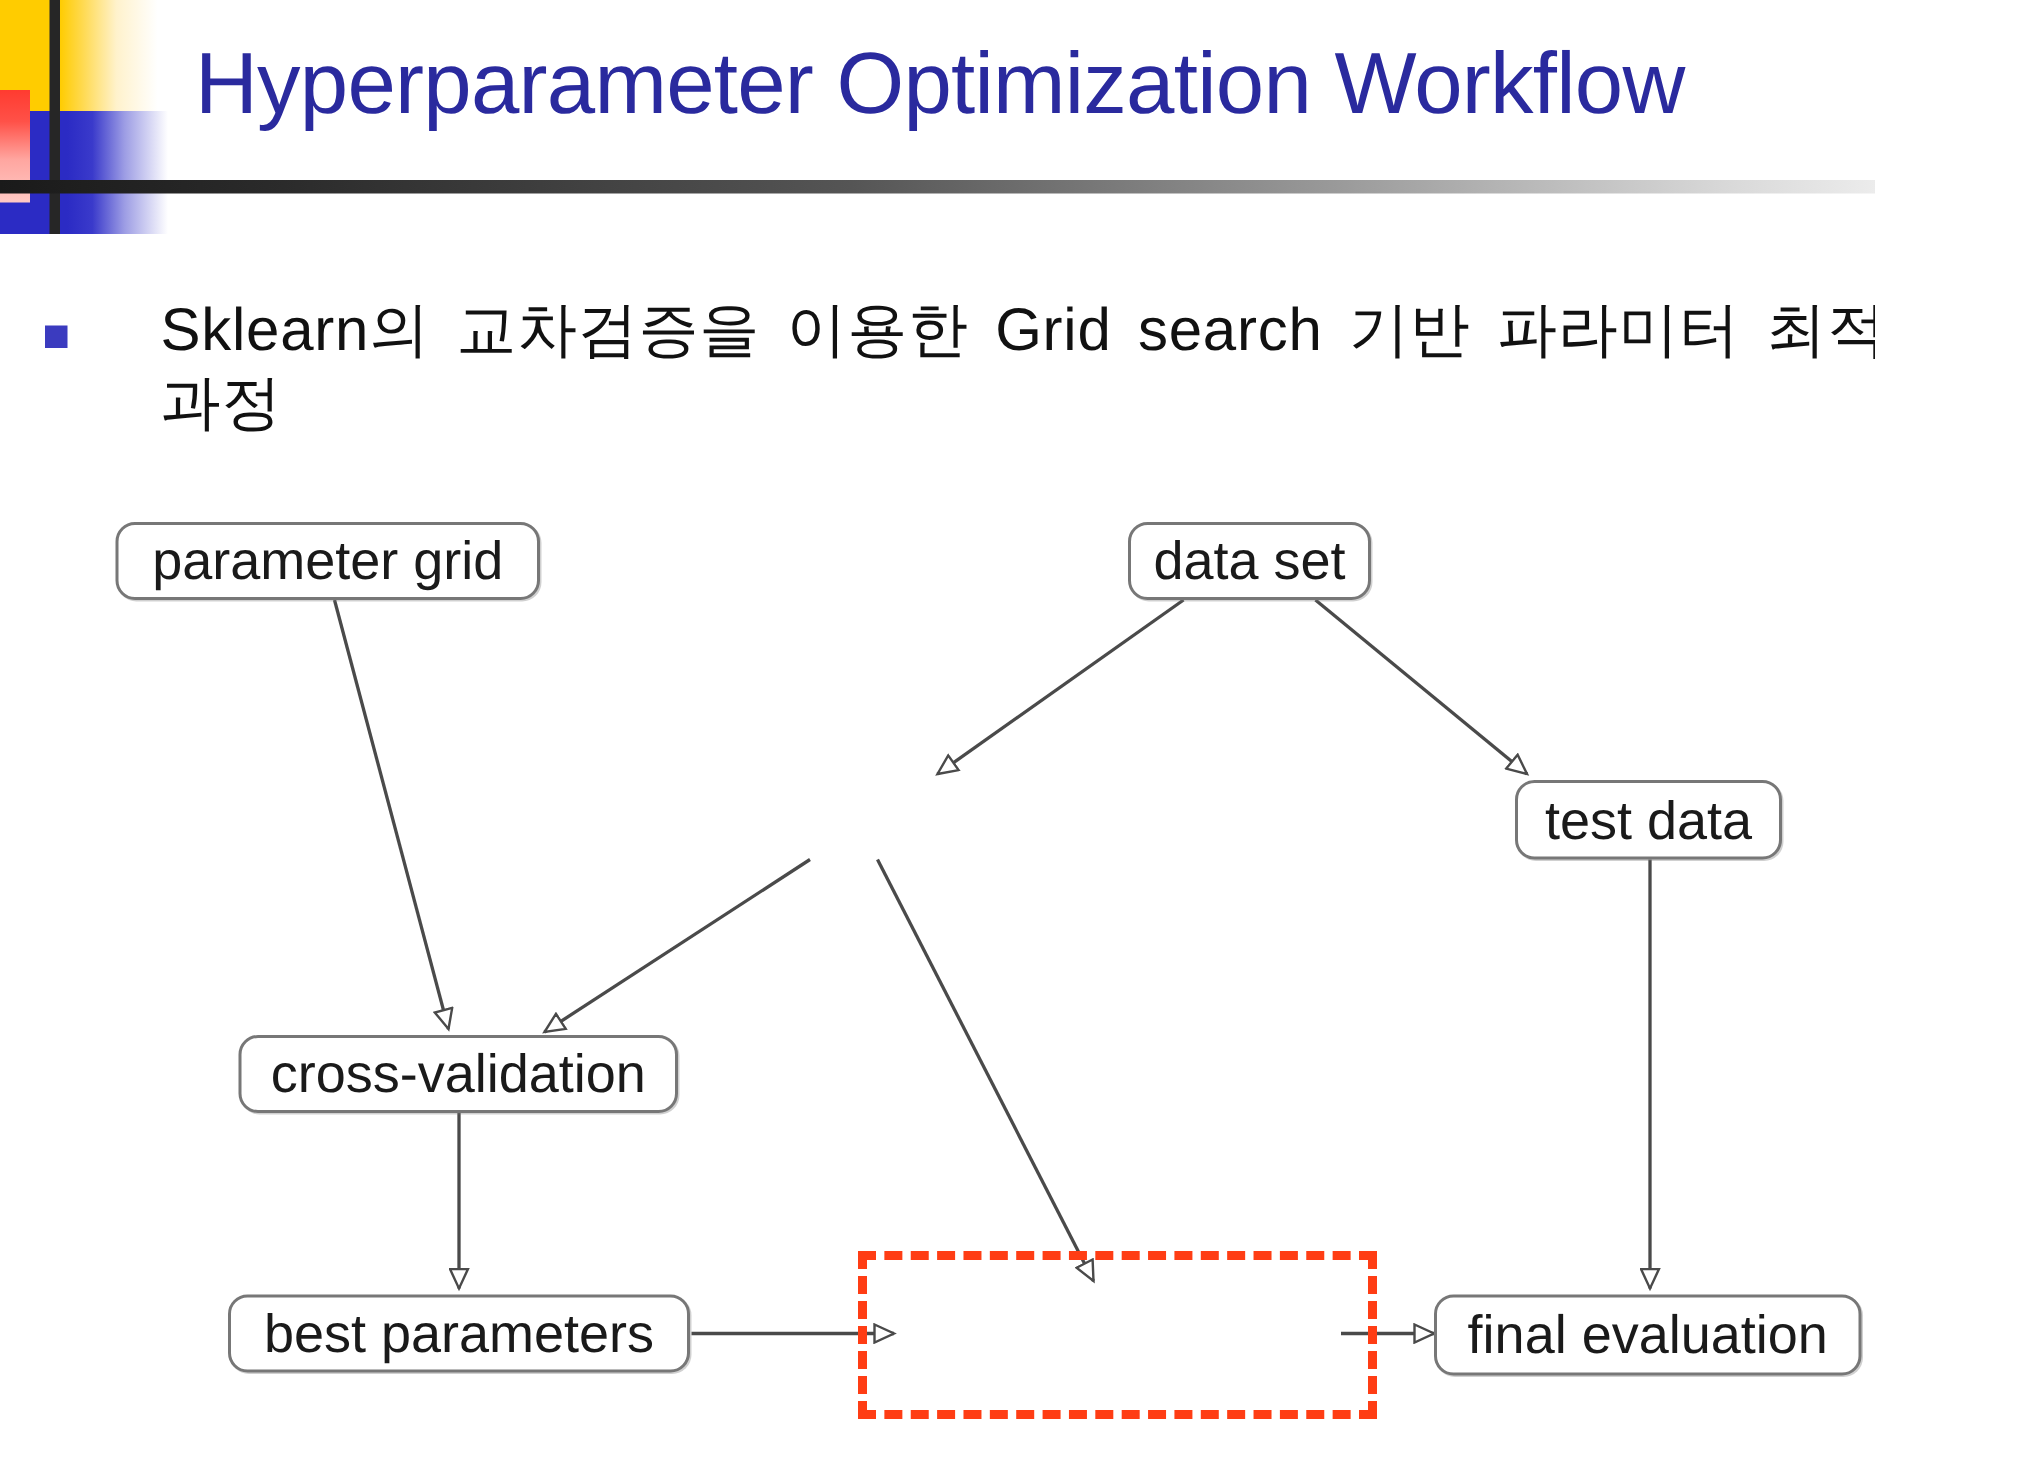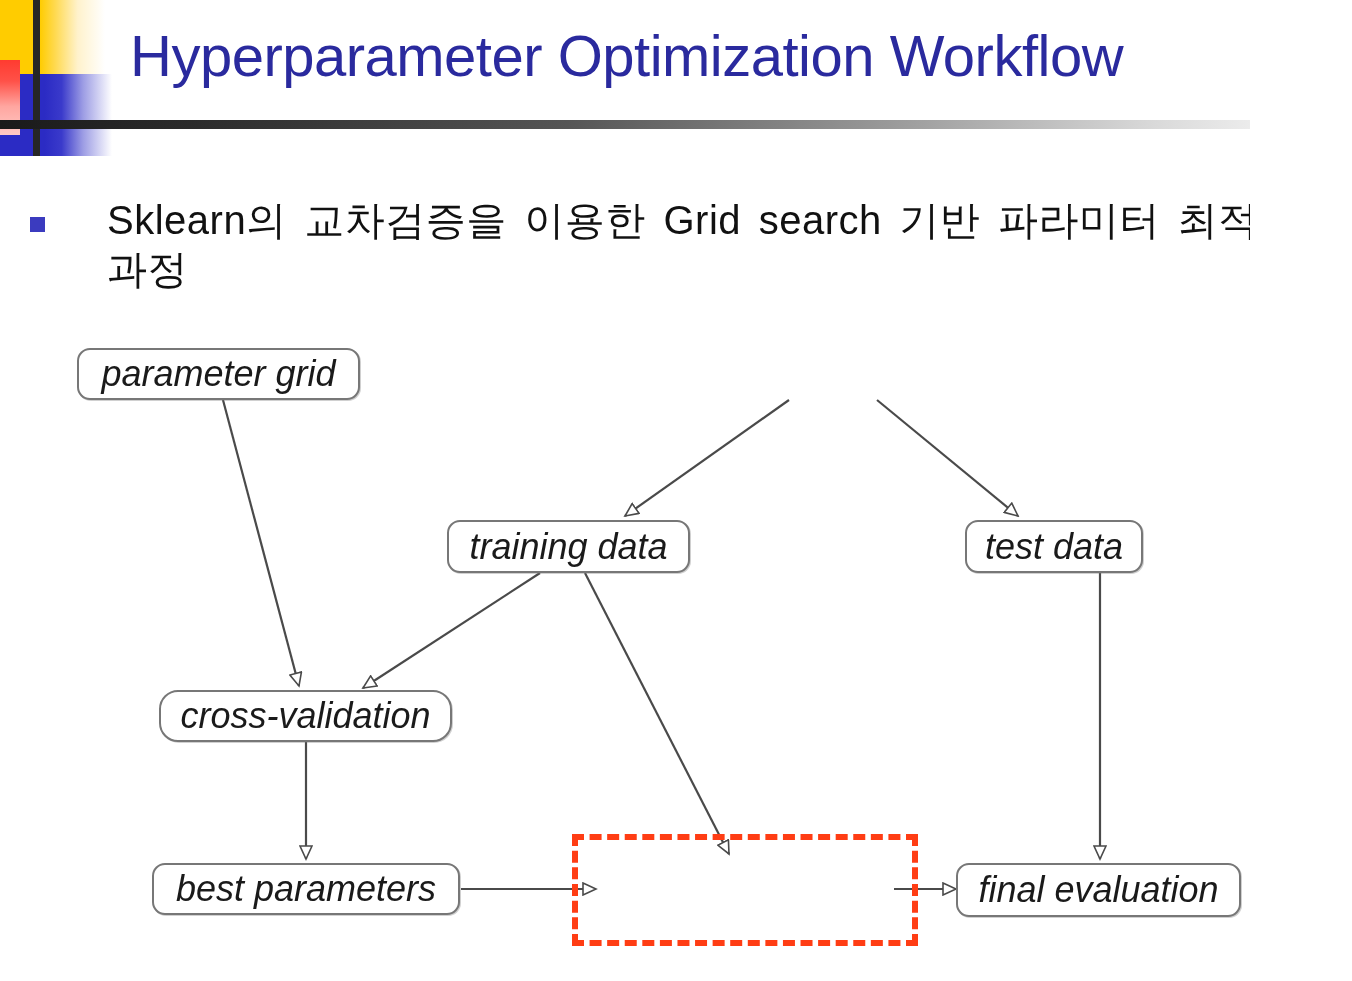--- a/index.html
+++ b/index.html
@@ -105,21 +105,20 @@
     border: 2px solid #777777;
     border-radius: 13px;
     background: #ffffff;
     display: flex;
     align-items: center;
     justify-content: center;
     font-size: 36px;
     color: #1a1a1a;
     white-space: nowrap;
     box-shadow: 1px 1px 0 rgba(120,120,120,0.35);
-    font-style: italic;
   }
   .highlight-box {
     position: absolute;
     box-sizing: border-box;
     border: 6px dashed #FF3D14;
     background: transparent;
   }
 </style>
 </head>
 <body>
@@ -168,30 +167,30 @@
         <line x1="1100" y1="253" x2="1100" y2="539"></line>
       </g>
     </svg>
 
     <div class="highlight-box" style="left:572px; top:514px; width:346px; height:112px;"></div>
 
     <div class="node" style="left:77px; top:28px; width:283px; height:52px;">
       <span>parameter grid</span>
     </div>
 
-
-    <div class="node" style="left:447px; top:200px; width:243px; height:53px;">
-      <span>training data</span>
-    </div>
-
-    <div class="node" style="left:965px; top:200px; width:178px; height:53px;align-items:center;">
+    <div class="node" style="left:752px; top:28px; width:162px; height:52px;">
+      <span>data set</span>
+    </div>
+
+
+    <div class="node" style="left:1010px; top:200px; width:178px; height:53px;align-items:center;">
       <span>test data</span>
     </div>
 
-    <div class="node" style="left:159px; top:370px; width:293px; height:52px;border-radius:19px;">
+    <div class="node" style="left:159px; top:370px; width:293px; height:52px;">
       <span>cross-validation</span>
     </div>
 
     <div class="node" style="left:152px; top:543px; width:308px; height:52px;">
       <span>best parameters</span>
     </div>
 
 
     <div class="node" style="left:956px; top:543px; width:285px; height:54px;">
       <span>final evaluation</span>

